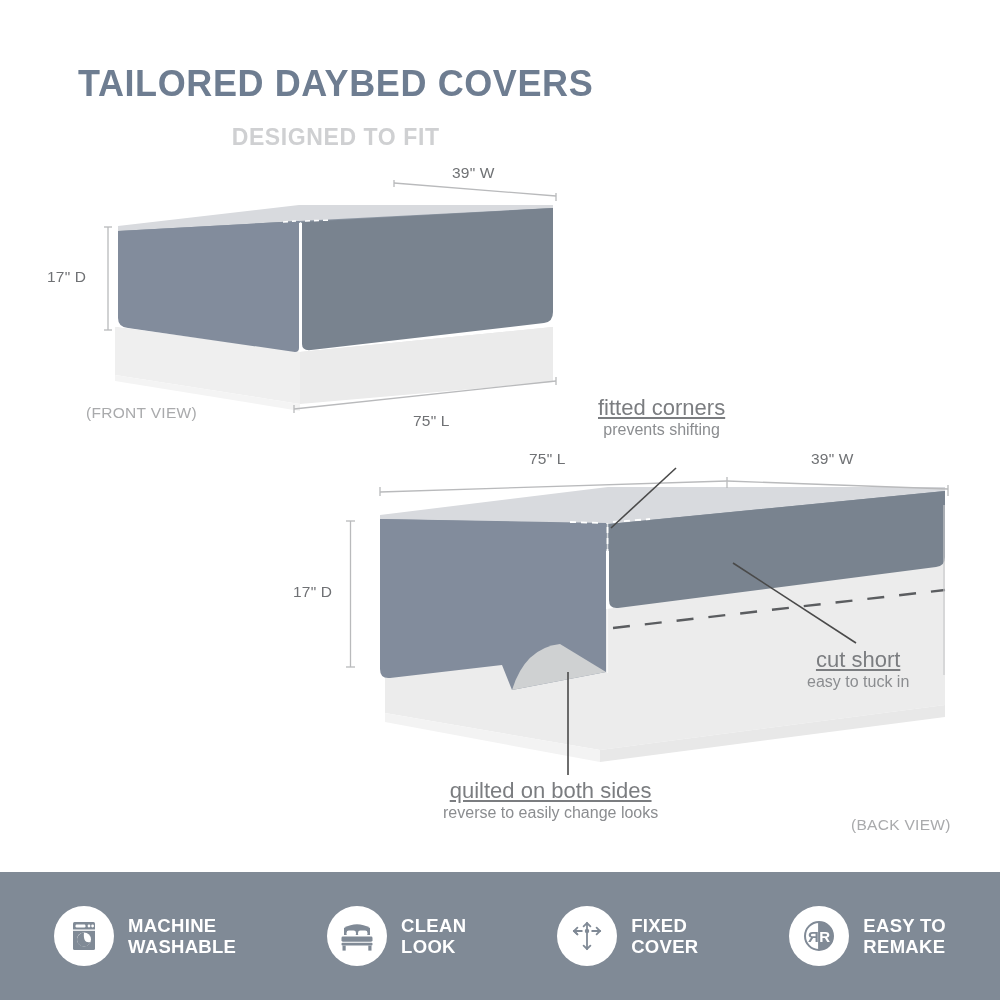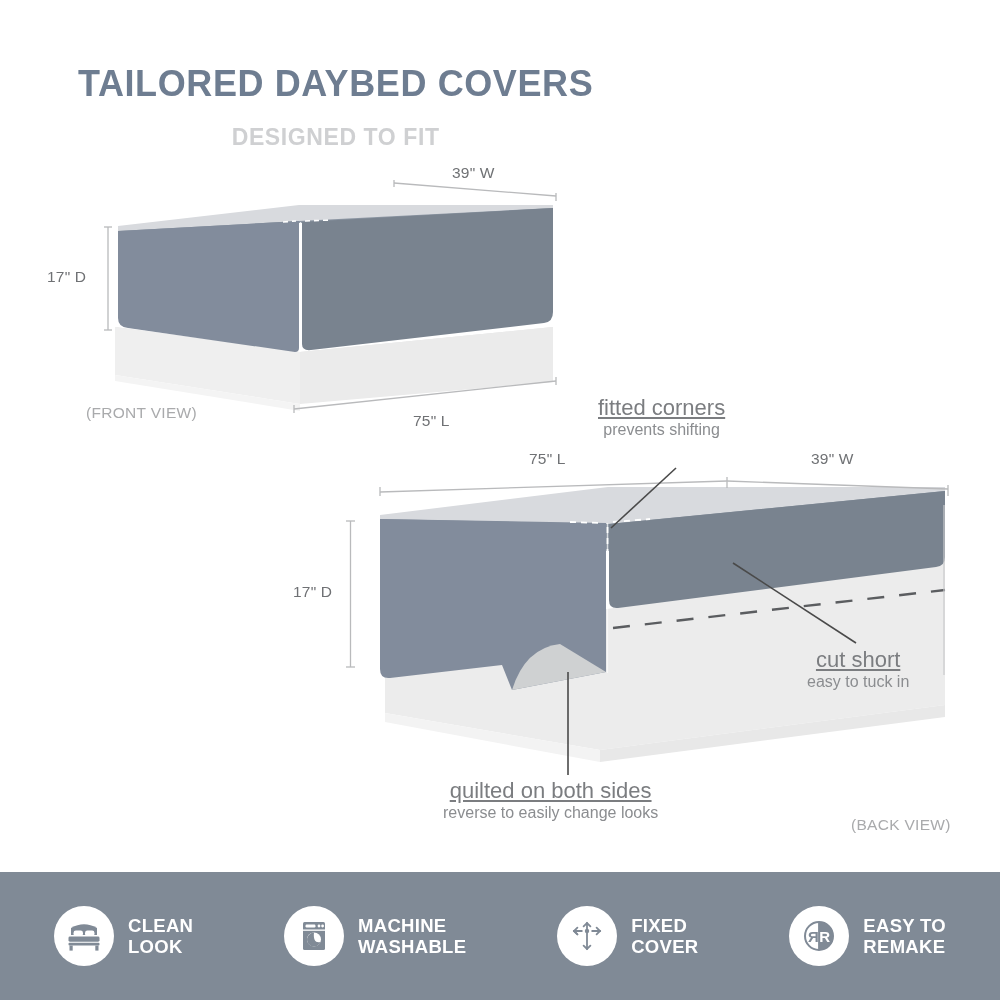--- a/index.html
+++ b/index.html
@@ -249,51 +249,51 @@
       <div class="c-sub">easy to tuck in</div>
     </div>
 
     <div class="callout" style="left:443px; top:778px;">
       <div class="c-main">quilted on both sides</div>
       <div class="c-sub">reverse to easily change looks</div>
     </div>
   </div>
 
   <div class="footer">
+
+    <div class="feature">
+      <div class="feature-icon">
+        <svg width="36" height="36" viewBox="0 0 36 36" xmlns="http://www.w3.org/2000/svg">
+          <rect x="7" y="4" width="22" height="28" rx="1.5" fill="#808a96"></rect>
+          <rect x="9.5" y="6.5" width="10" height="3" rx="1.2" fill="#ffffff"></rect>
+          <circle cx="23" cy="8" r="1.4" fill="#ffffff"></circle>
+          <circle cx="26.6" cy="8" r="1.4" fill="#ffffff"></circle>
+          <rect x="7" y="11.5" width="22" height="1.3" fill="#ffffff"></rect>
+          <circle cx="18" cy="21.5" r="7" fill="#ffffff"></circle>
+          <path d="M18 14.6 a7 7 0 1 0 6.6 9.3 c-4.2 1.6 -7.6 -1.1 -6.6 -9.3 Z" fill="#808a96"></path>
+        </svg>
+      </div>
+      <div class="feature-label">MACHINE
+WASHABLE</div>
+    </div>
 
     <div class="feature">
       <div class="feature-icon">
         <svg width="38" height="34" viewBox="0 0 38 34" xmlns="http://www.w3.org/2000/svg">
           <path d="M6 16 L6 9 Q19 1.5 32 9 L32 16 Z" fill="#808a96"></path>
           <rect x="8.5" y="11.5" width="9.5" height="6" rx="2.4" fill="#ffffff"></rect>
           <rect x="20" y="11.5" width="9.5" height="6" rx="2.4" fill="#ffffff"></rect>
           <rect x="3.5" y="17.5" width="31" height="5.2" rx="1.4" fill="#808a96"></rect>
           <rect x="3.5" y="23.8" width="31" height="2.8" rx="1" fill="#808a96"></rect>
           <rect x="4.5" y="26.6" width="3.2" height="5" fill="#808a96"></rect>
           <rect x="30.3" y="26.6" width="3.2" height="5" fill="#808a96"></rect>
         </svg>
       </div>
       <div class="feature-label">CLEAN
 LOOK</div>
-    </div>
-
-    <div class="feature">
-      <div class="feature-icon">
-        <svg width="36" height="36" viewBox="0 0 36 36" xmlns="http://www.w3.org/2000/svg">
-          <rect x="7" y="4" width="22" height="28" rx="1.5" fill="#808a96"></rect>
-          <rect x="9.5" y="6.5" width="10" height="3" rx="1.2" fill="#ffffff"></rect>
-          <circle cx="23" cy="8" r="1.4" fill="#ffffff"></circle>
-          <circle cx="26.6" cy="8" r="1.4" fill="#ffffff"></circle>
-          <rect x="7" y="11.5" width="22" height="1.3" fill="#ffffff"></rect>
-          <circle cx="18" cy="21.5" r="7" fill="#ffffff"></circle>
-          <path d="M18 14.6 a7 7 0 1 0 6.6 9.3 c-4.2 1.6 -7.6 -1.1 -6.6 -9.3 Z" fill="#808a96"></path>
-        </svg>
-      </div>
-      <div class="feature-label">MACHINE
-WASHABLE</div>
     </div>
 
     <div class="feature">
       <div class="feature-icon">
         <svg width="38" height="38" viewBox="0 0 38 38" xmlns="http://www.w3.org/2000/svg">
           <g stroke="#808a96" stroke-width="1.8" fill="none" stroke-linecap="round">
             <path d="M19 6 L19 32"></path>
             <path d="M15.6 9.4 L19 6 L22.4 9.4"></path>
             <path d="M15.6 28.6 L19 32 L22.4 28.6"></path>
             <path d="M6 14 L13.6 14"></path>

